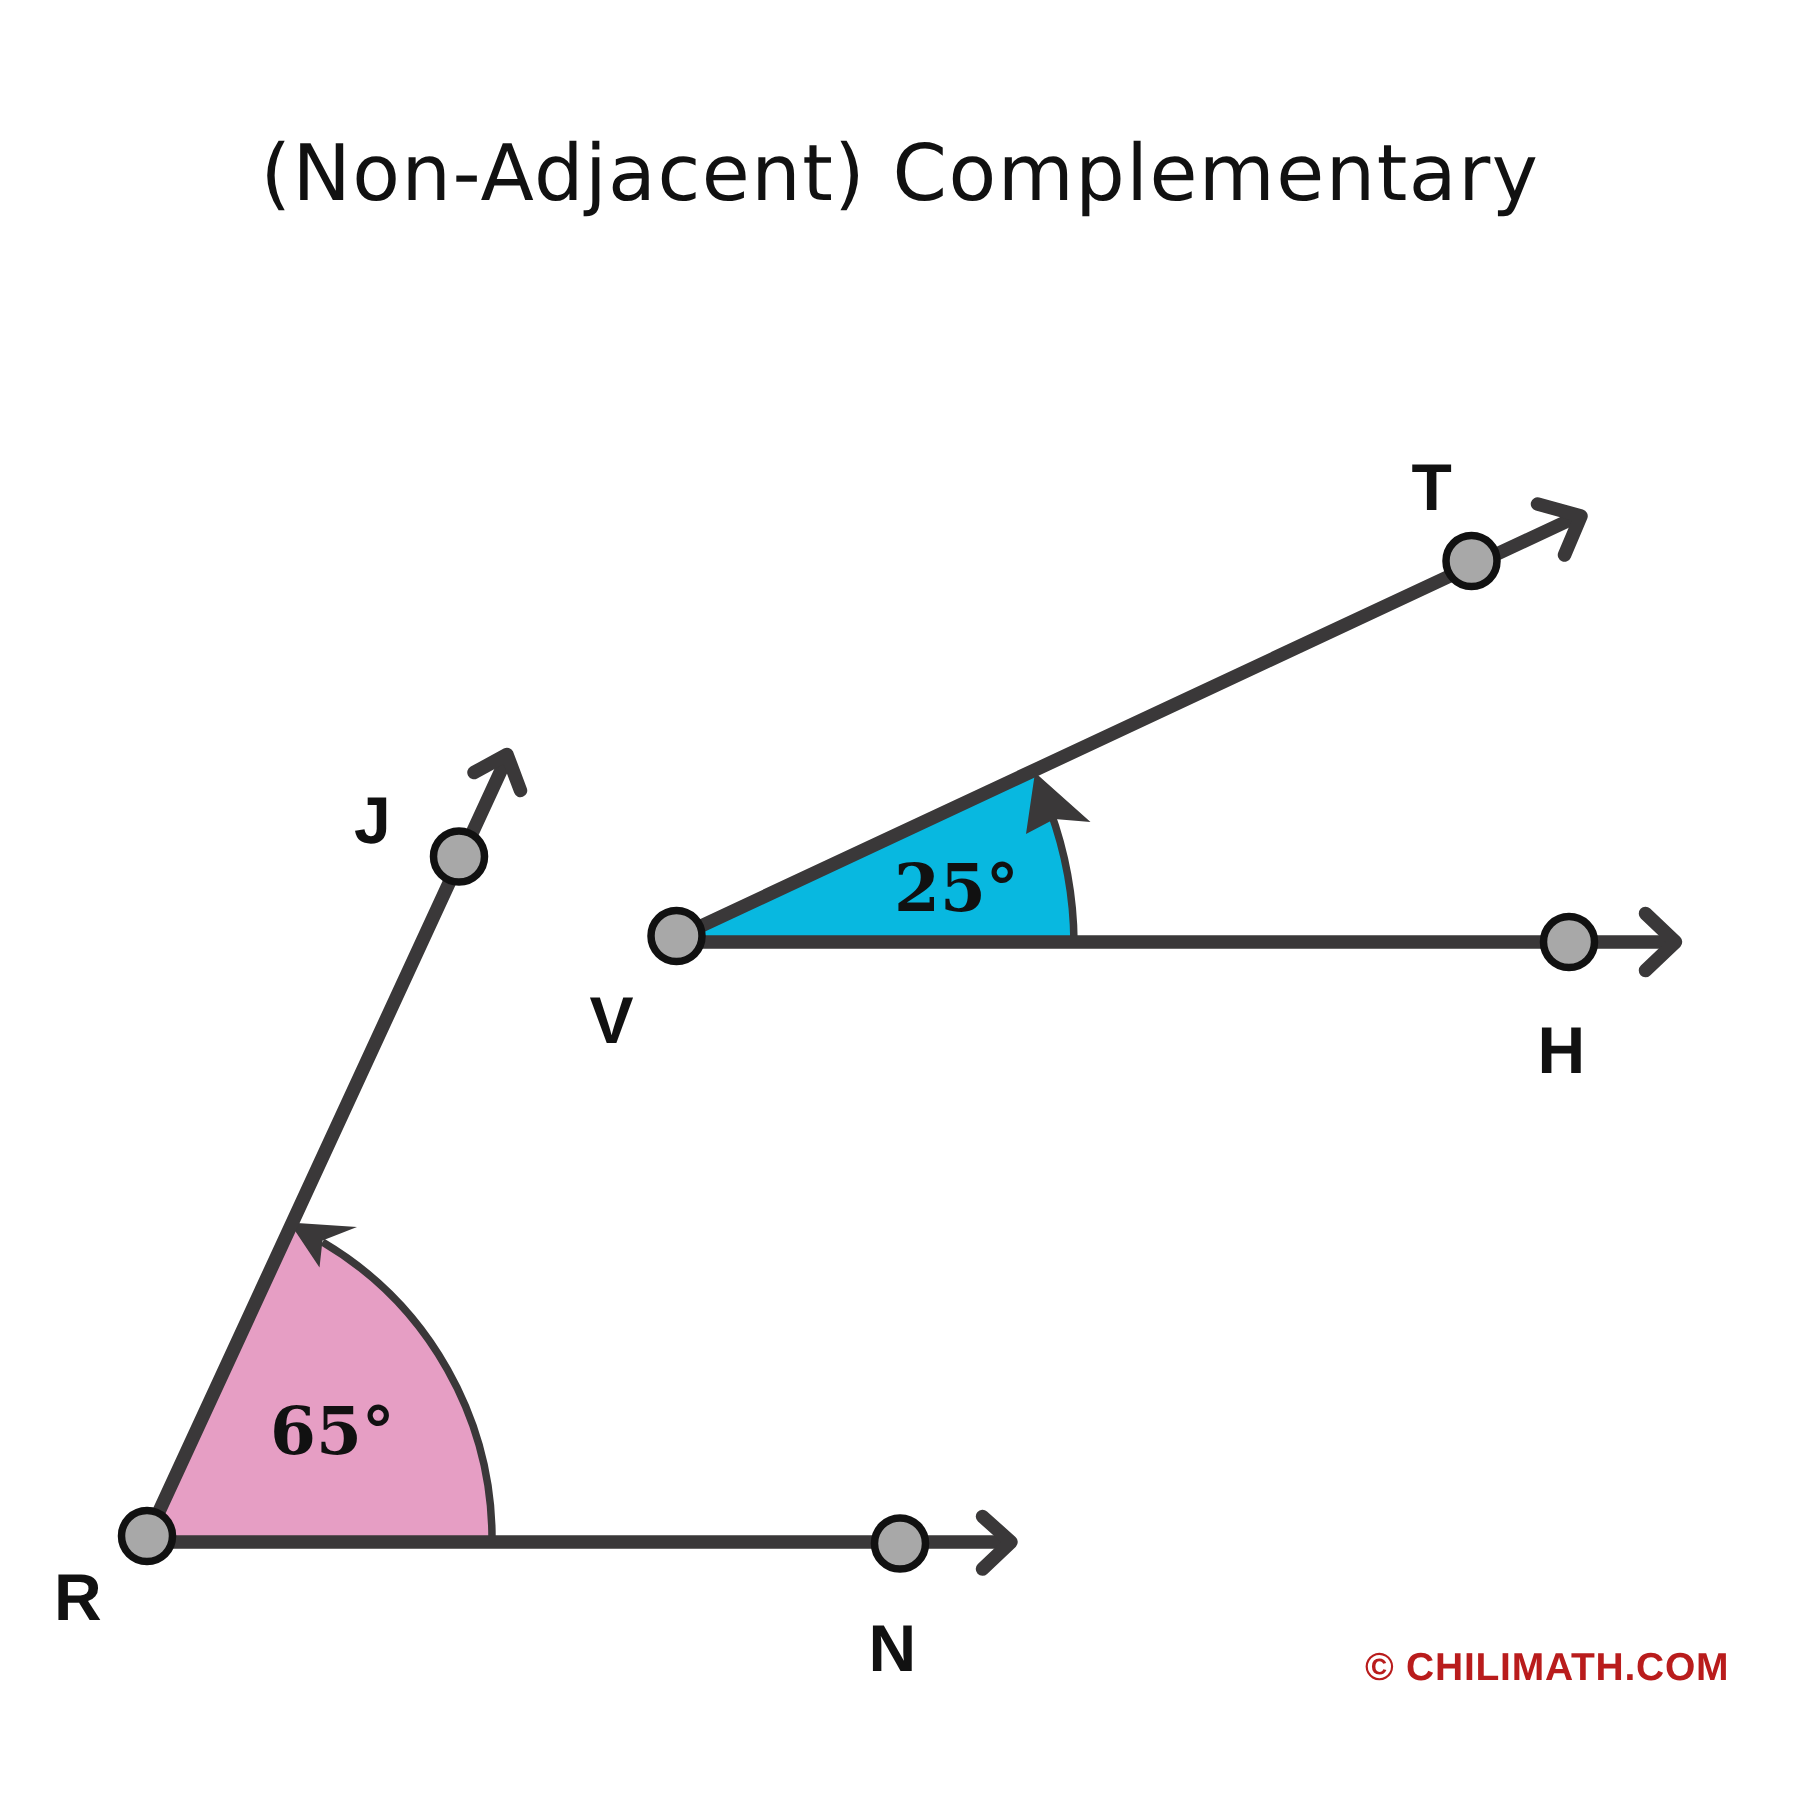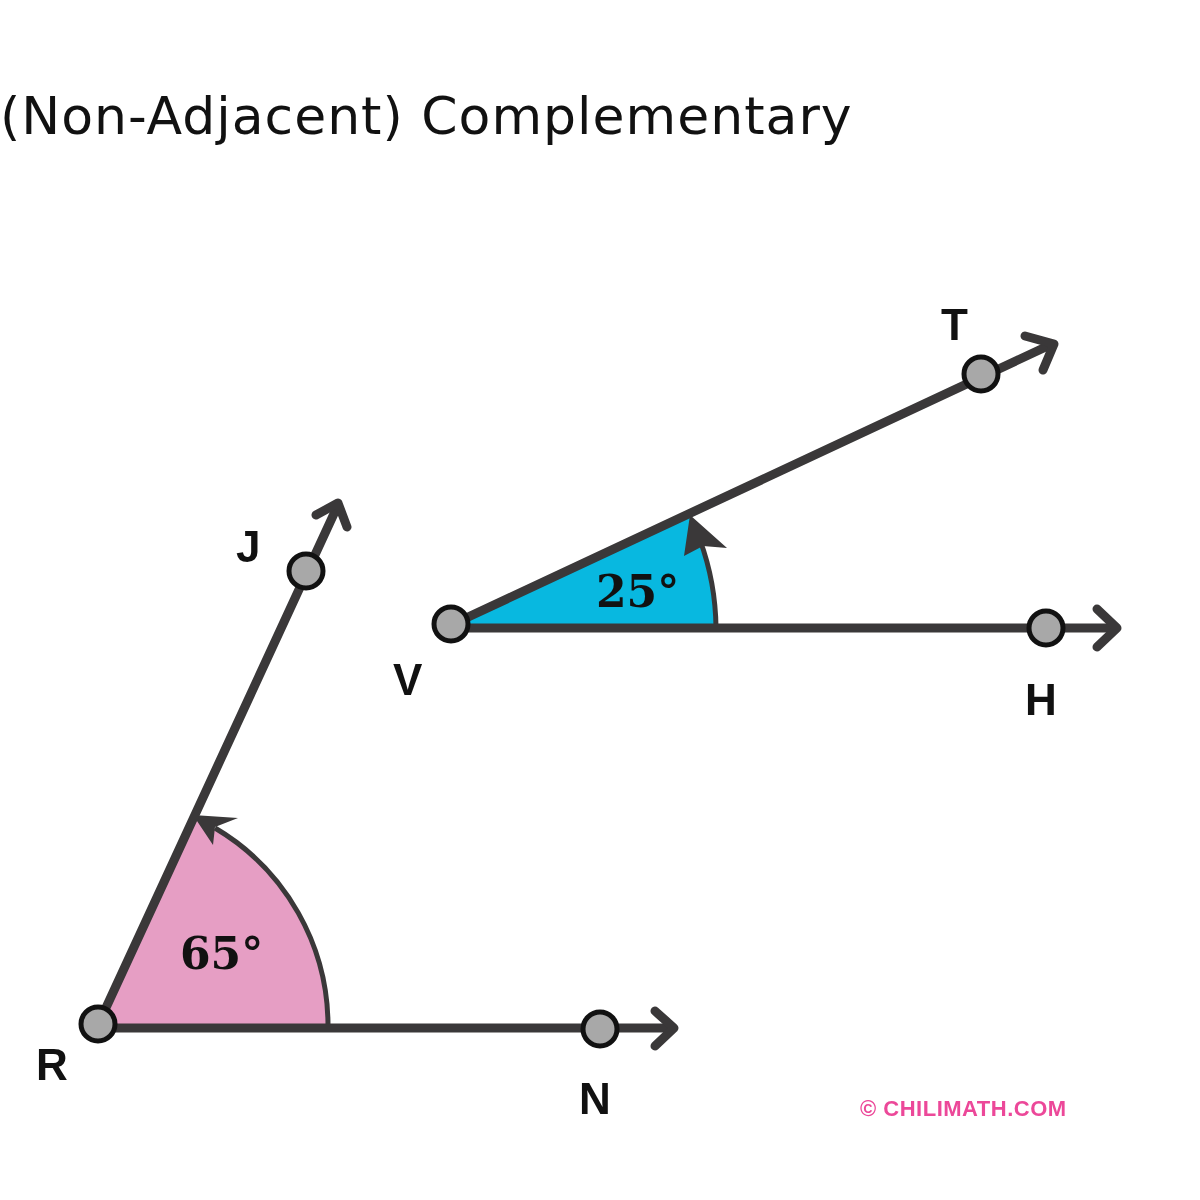--- a/index.html
+++ b/index.html
@@ -1,21 +1,21 @@
 <!DOCTYPE html>
 <html><head>
 <meta charset="utf-8">
 <style>
   html, body { margin: 0; padding: 0; background: #ffffff; }
   body { width: 1200px; height: 1200px; position: relative; overflow: hidden; font-family: "DejaVu Sans", sans-serif; }
-  .title { position: absolute; left: 0; top: 78px; width: 1200px; text-align: left; font-family: "DejaVu Sans", sans-serif; font-size: 52px; line-height: 76px; color: #111; letter-spacing: 1px; }
+  .title { position: absolute; left: 0; top: 78px; width: 1200px; text-align: center; font-family: "DejaVu Sans", sans-serif; font-size: 52px; line-height: 76px; color: #111; letter-spacing: 1px; }
   svg { position: absolute; left: 0; top: 0; }
   .pt-label { font-family: "Liberation Sans", sans-serif; font-weight: bold; font-size: 44px; fill: #111; }
   .deg { font-family: "DejaVu Serif", serif; font-weight: bold; font-size: 44px; fill: #111; }
-  .credit { position: absolute; left: 860px; top: 1096px; font-family: "Liberation Sans", sans-serif; font-weight: bold; font-size: 22px; color: #ec4899; letter-spacing: 0.5px; }
+  .credit { position: absolute; left: 910px; top: 1096px; font-family: "Liberation Sans", sans-serif; font-weight: bold; font-size: 26px; color: #b91c1c; letter-spacing: 0.5px; }
 </style>
 </head>
 <body>
 
 <div class="title">
   <div>(Non-Adjacent) Complementary</div>
 </div>
 
 <svg width="1200" height="1200" viewBox="0 0 1200 1200">
 

